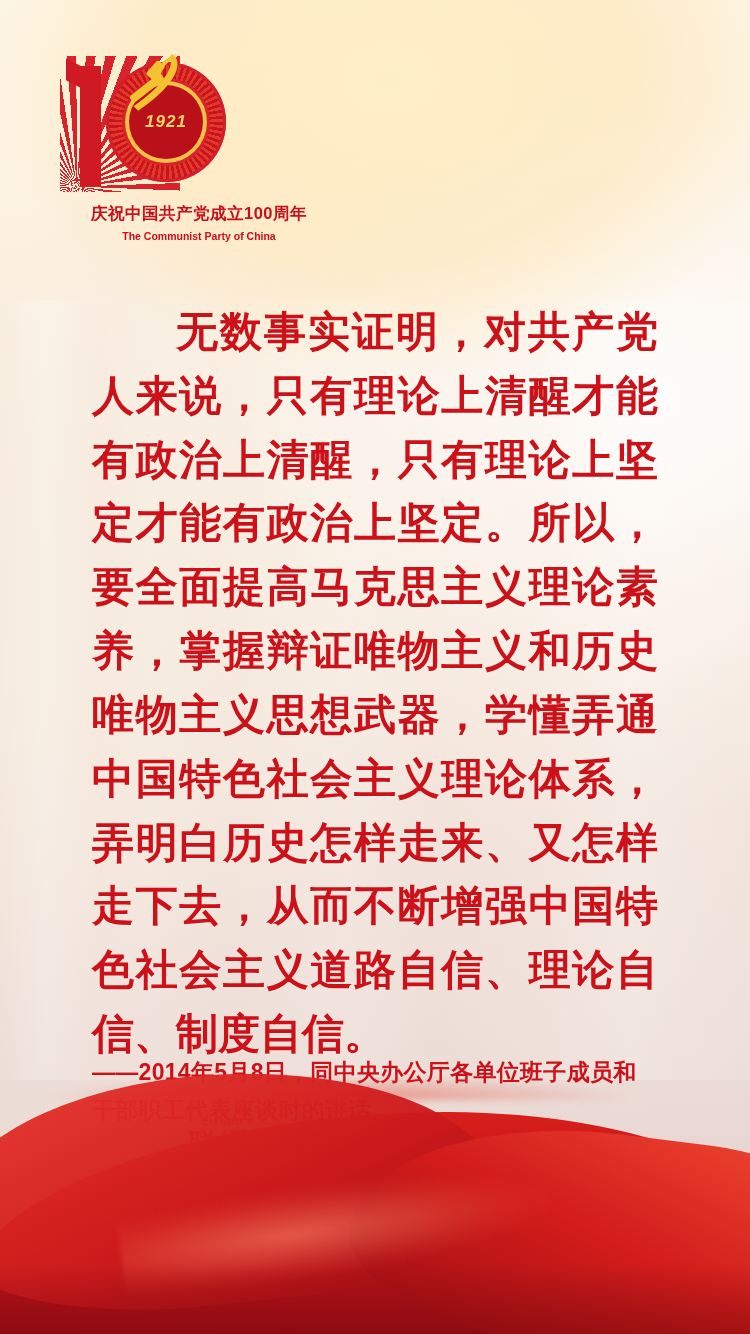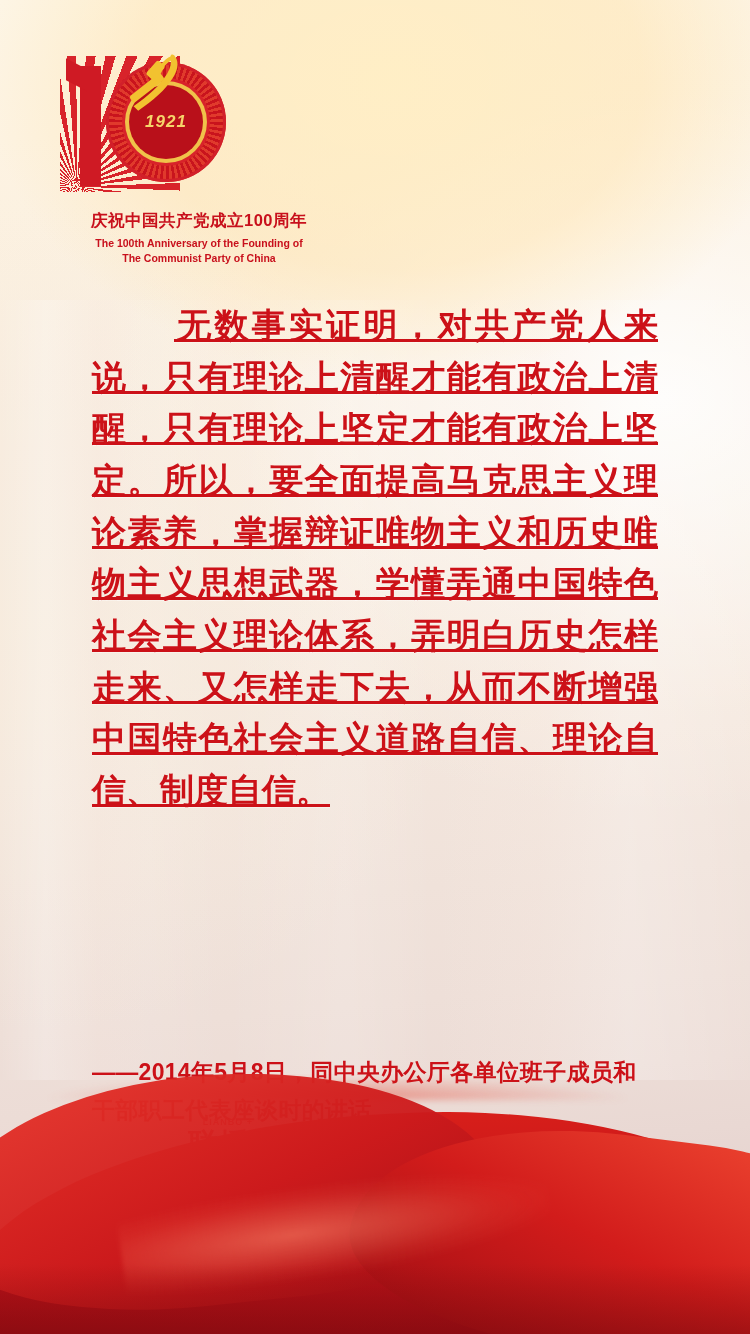--- a/index.html
+++ b/index.html
@@ -203,21 +203,21 @@
   }
   .hammer-sickle {
     position: absolute;
     left: 62px;
     top: -2px;
     width: 74px;
     height: 74px;
     color: #f2c230;
   }
   .emblem-title {
-    margin-top: 10px;
+    margin-top: 3px;
     width: 278px;
     text-align: center;
     color: #c8101c;
     font-size: 16.5px;
     font-weight: bold;
     letter-spacing: .5px;
   }
   .emblem-sub {
     width: 278px;
     text-align: center;
@@ -228,28 +228,27 @@
     margin-top: 4px;
   }
 
   
   .quote {
     position: absolute;
     left: 92px;
     top: 300px;
     width: 566px;
     color: #cc1118;
-    font-size: 34px;
+    font-size: 42px;
     font-weight: bold;
     line-height: 1.52;
     letter-spacing: 0px;
     text-align: justify;
     text-justify: inter-character;
     text-shadow: 0 1px 0 rgba(255,255,255,0.35);
-    text-decoration: underline;
   }
   .quote .indent { display: inline-block; width: 82px; }
 
   .attribution {
     position: absolute;
     left: 92px;
     top: 1006px;
     width: 566px;
     color: #cc1118;
     font-size: 23px;
@@ -352,21 +351,20 @@
           <path d="M10 52 L14 56 C26 48 38 38 45 26 C49 19 49 12 45 8 C44 7 42 7 42 9 C43 14 42 19 39 24 C33 34 22 44 10 52 Z"></path>
           <path d="M45 8 C38 10 33 15 31 22 C30 25 33 26 34 23 C36 17 40 13 46 11 Z"></path>
           <rect x="6" y="44" width="34" height="7" rx="2" transform="rotate(-38 6 44)"></rect>
           <rect x="31" y="12" width="9" height="16" rx="2" transform="rotate(42 31 12)"></rect>
         </g>
       </svg>
     </div>
 
     <div class="emblem-title">庆祝中国共产党成立100周年</div>
     <div class="emblem-sub">
-      <div>The 100th Anniversary of the Founding of</div>
       <div>The Communist Party of China</div>
     </div>
   </div>
 
   <div class="quote"><span class="indent"></span><span>无数事实证明，对共产党人来说，只有理论上清醒才能有政治上清醒，只有理论上坚定才能有政治上坚定。所以，要全面提高马克思主义理论素养，掌握辩证唯物主义和历史唯物主义思想武器，学懂弄通中国特色社会主义理论体系，弄明白历史怎样走来、又怎样走下去，从而不断增强中国特色社会主义道路自信、理论自信、制度自信。</span></div>
 
   <div class="attribution">——2014年5月8日，同中央办公厅各单位班子成员和干部职工代表座谈时的讲话</div>
 
   <div class="footer">
     <div class="lianbo">

